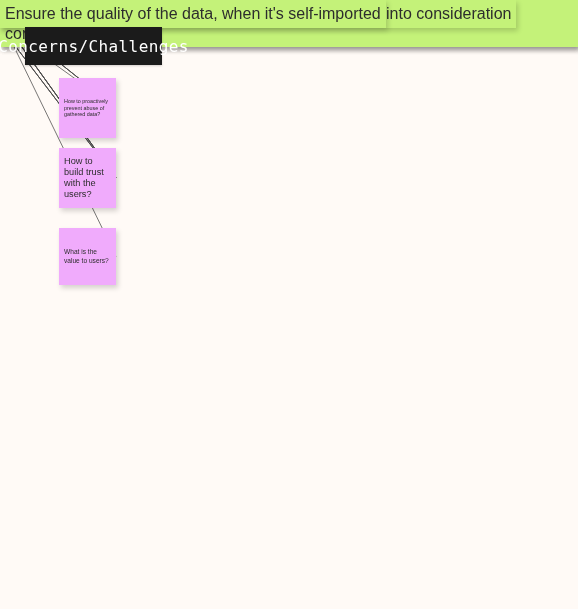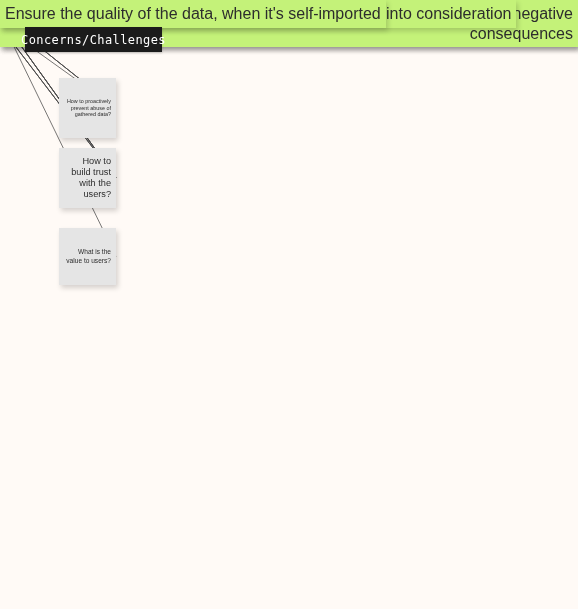--- a/index.html
+++ b/index.html
@@ -27,47 +27,47 @@
     width: 578px;
     height: 609px;
     pointer-events: none;
     z-index: 2;
   }
   .col-header {
     position: absolute;
     background: #1B1B1B;
     color: #FFFFFF;
     font-family: "DejaVu Sans Mono", "Liberation Mono", monospace;
-    font-size: 12px;
+    font-size: 16px;
     letter-spacing: 0.4px;
     display: flex;
     align-items: center;
     justify-content: center;
-    height: 25px;
+    height: 38px;
     z-index: 4;
     box-shadow: 0 1px 2px rgba(0,0,0,0.18);
   }
   #hdr-concerns { left: 25px;  top: 27px;  width: 137px; }
   #hdr-opps     { left: 300px; top: 27px;  width: 137px; }
 
   .note {
     position: absolute;
     box-sizing: border-box;
     display: flex;
     align-items: center;
     justify-content: center;
-    text-align: right;
+    text-align: left;
     color: #2D2D2D;
     line-height: 1.22;
     z-index: 3;
     box-shadow: 2px 3px 5px rgba(0,0,0,0.17);
     padding: 4px 5px;
     overflow: hidden;
   }
-  .note.pink  { background: #e5e5e5; }
+  .note.pink  { background: #f0abfc; }
   .note.green { background: #C4F279; }
 
   .note span { display: block; width: 100%; }
 
   
   #n-l0 { left: 59px;  top: 78px;  width: 57px; height: 60px;  font-size: 5.4px; }
   #n-l1 { left: 59px;  top: 148px; width: 57px; height: 60px;  font-size: 9.2px; }
   #n-l2 { left: 59px;  top: 228px; width: 57px; height: 57px;  font-size: 6.6px; }
   #n-l3 { left: 59px;  top": 0;    }
   #n-l3 { left: 59px;  top: 300px; width: 57px; height: 57px;  font-size: 8.0px; }

